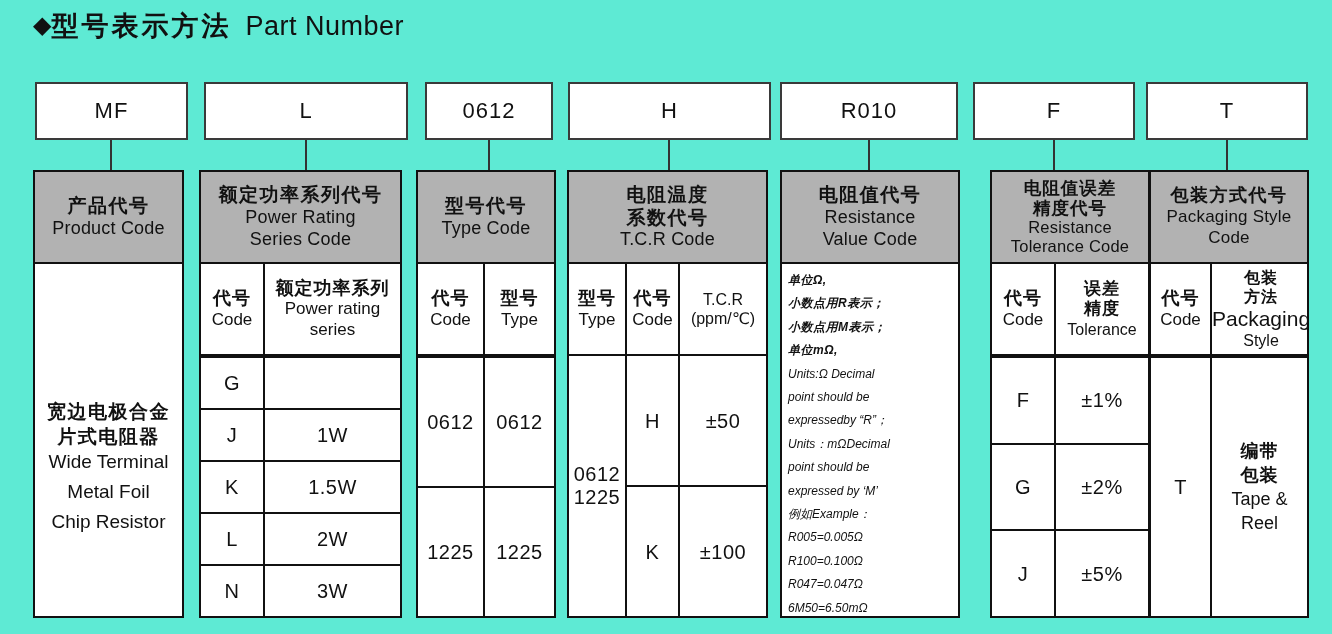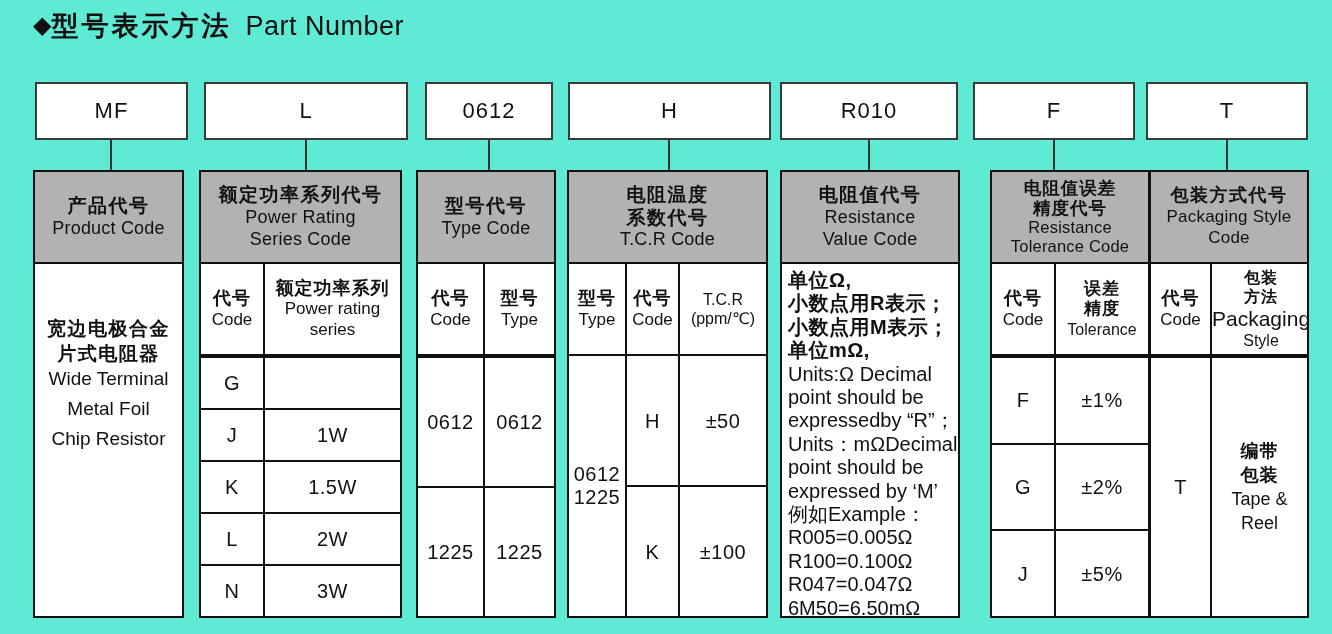--- a/index.html
+++ b/index.html
@@ -38,29 +38,29 @@
   .cell { display: flex; flex-direction: column; align-items: center; justify-content: center;
           text-align: center; line-height: 1.2; }
   .cell .zh { font-weight: bold; font-size: 18px; letter-spacing: 1px; }
   .cell .en { font-size: 17px; }
   .br { border-right: 2px solid #111; }
   .trow { flex: 1 1 auto; display: flex; border-top: 2px solid #111; }
   .trow:first-of-type { border-top: none; }
   .val { font-size: 20px; letter-spacing: 0.5px; }
 
   
-  .prod-body { align-items: center; text-align: center; padding-top: 52px; }
+  .prod-body { align-items: center; justify-content: center; text-align: center; padding-top: 52px; }
   .prod-body div { line-height: 25px; }
   .prod-body .zh { font-weight: bold; font-size: 19px; letter-spacing: 1.5px; }
   .prod-body .lat { font-size: 19px; }
   .prod-body .lat.sp { margin-top: 5px; }
 
   
   .res-body { padding: 5px 6px; display: block; }
-  .res-body div { font-size: 20px; line-height: 23.4px; white-space: nowrap; }
+  .res-body div { font-size: 12px; line-height: 23.4px; white-space: nowrap; font-style: italic; }
   .res-body div.zh { font-weight: bold; letter-spacing: 0.5px; }
 
   
   .tcr-content { flex: 1 1 auto; display: flex; }
   .tcr-type { display: flex; flex-direction: column; align-items: center; justify-content: center; }
   .tcr-right { flex: 1 1 auto; display: flex; flex-direction: column; }
   .tcr-right .trow2 { flex: 1 1 auto; display: flex; }
   .tcr-right .trow2 + .trow2 { border-top: 2px solid #111; }
 
   .pack-style div { line-height: 24px; }

